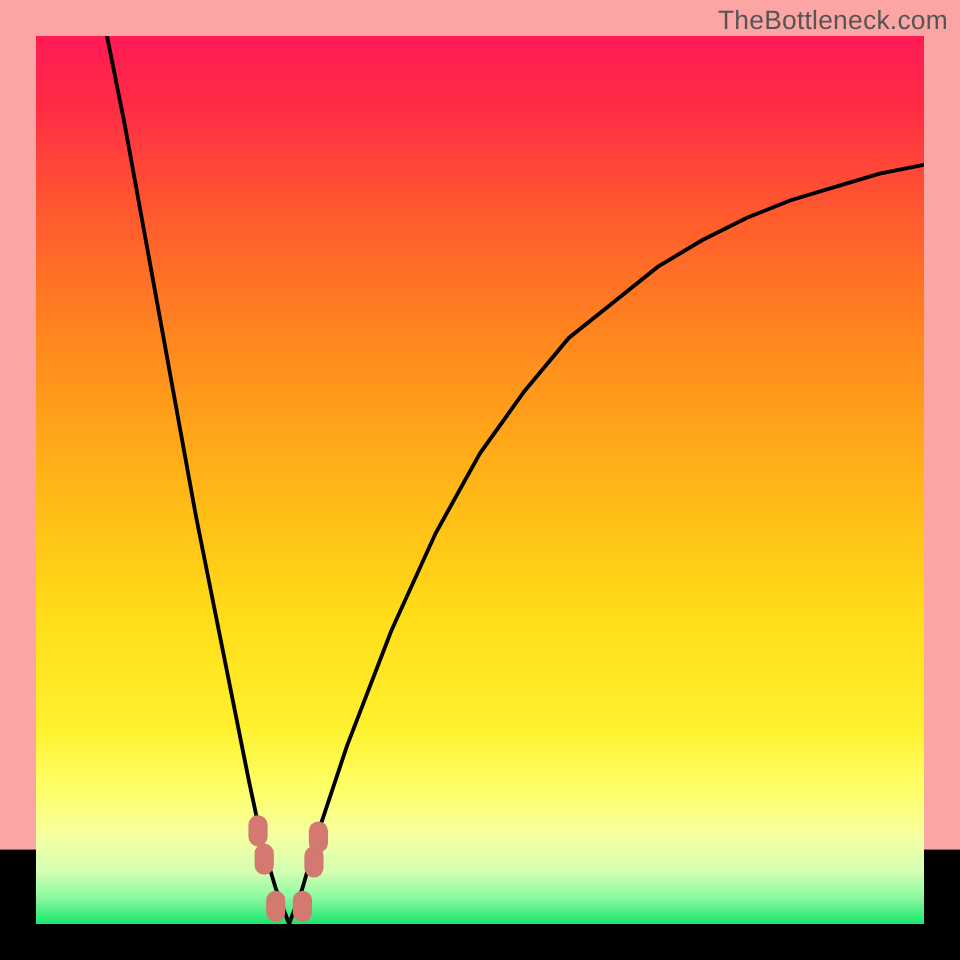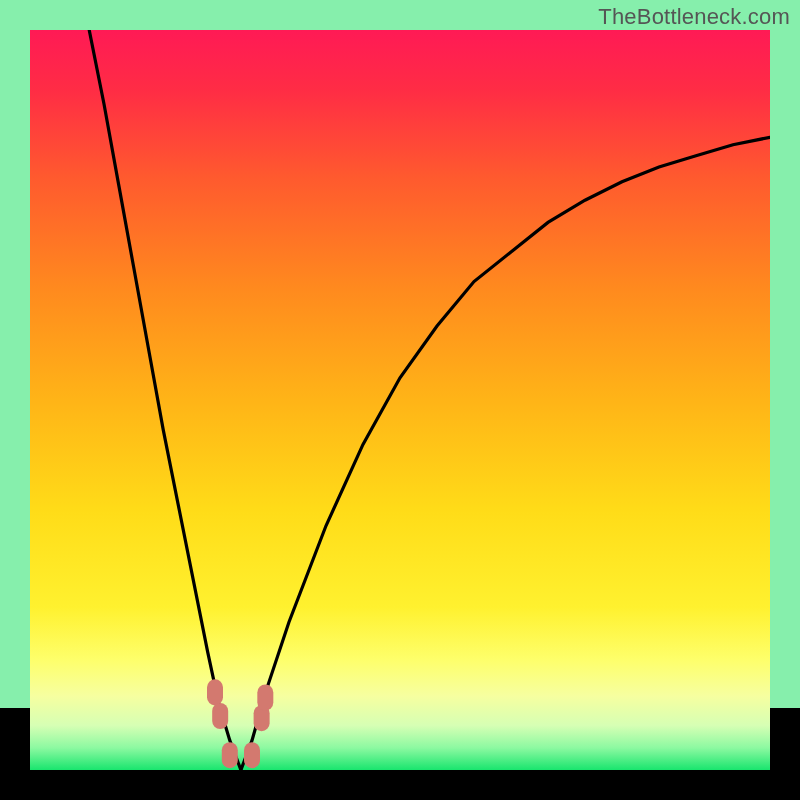--- a/index.html
+++ b/index.html
@@ -7,21 +7,21 @@
     padding: 0;
     width: 800px;
     height: 800px;
     overflow: hidden;
     background: #000;
     font-family: Arial, Helvetica, sans-serif;
   }
   .outer {
     width: 800px;
     height: 708px;
-    background: #86efac;
+    background: #fca5a5;
     position: relative;
   }
   .plot {
     position: absolute;
     left: 30px;
     top: 30px;
     width: 740px;
     height: 740px;
     overflow: hidden;
   }

